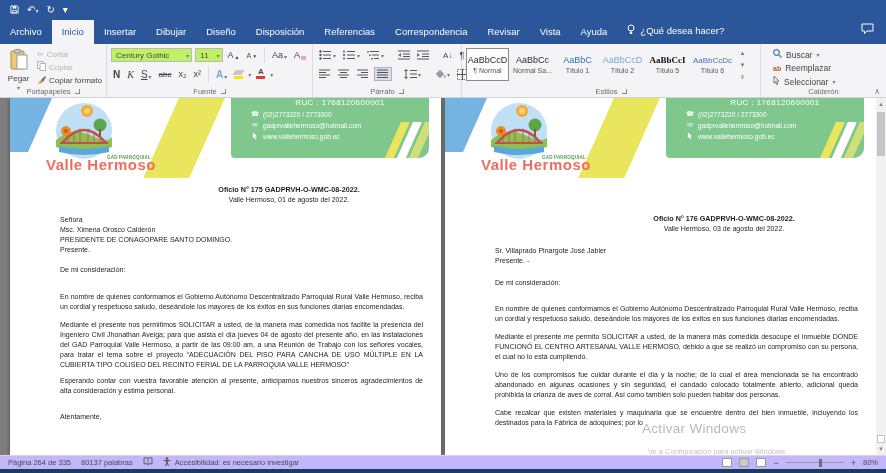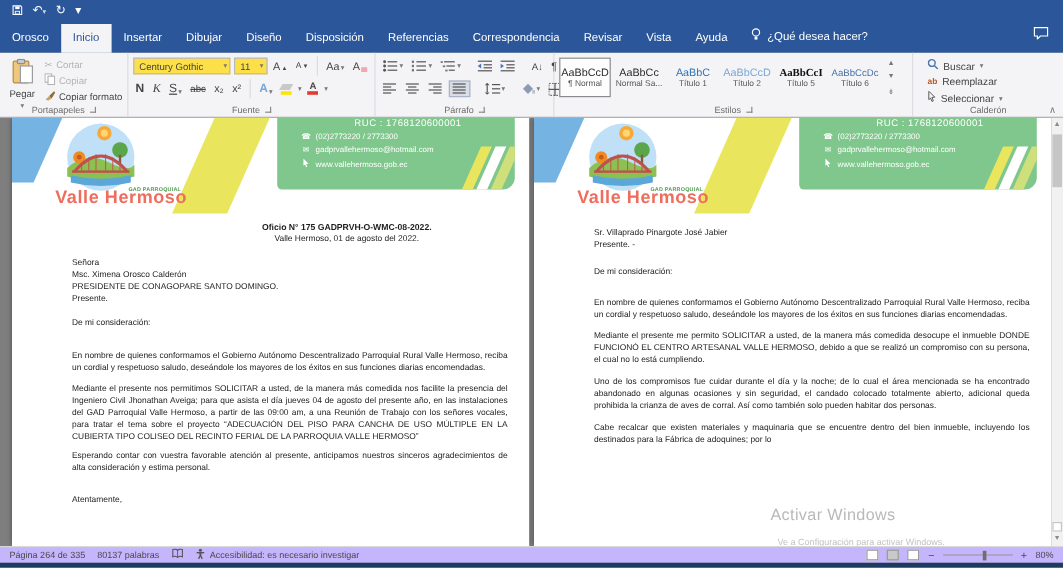--- a/index.html
+++ b/index.html
@@ -35,21 +35,21 @@
 
   
   .g-clip { width:107px; display:flex; gap:4px; }
   .paste-big { width:36px; display:flex; flex-direction:column; align-items:center; font-size:8px; gap:1px; padding-top:2px; }
   .clip-col { display:flex; flex-direction:column; gap:2px; font-size:8px; padding-top:3px; }
   .clip-col .crow { display:flex; align-items:center; gap:3px; white-space:nowrap; }
 
   
   .g-font { width:206px; display:flex; flex-direction:column; gap:3px; }
   .frow { display:flex; align-items:center; gap:3px; }
-  .combo { background:#fde047; border:1px solid #b9b9bd; font-size:8px; height:14px; display:flex; align-items:center; padding:0 2px 0 4px; gap:3px; white-space:nowrap; }
+  .combo { background:#bef264; border:1px solid #b9b9bd; font-size:8px; height:14px; display:flex; align-items:center; padding:0 2px 0 4px; gap:3px; white-space:nowrap; }
   .fbtn { font-size:9px; padding:0 2px; display:flex; align-items:flex-end; gap:1px; white-space:nowrap; }
   .bold-n { font-weight:bold; font-size:10px; }
   .ital-k { font-style:italic; font-family:"Liberation Serif",serif; font-size:10px; }
   .und-s { text-decoration:underline; font-size:10px; }
   .strike { text-decoration:line-through; font-size:8px; }
   .stack { display:flex; flex-direction:column; align-items:center; line-height:1; gap:1px; }
   .cbar { width:9px; height:3px; display:block; }
   .vdiv { width:1px; height:16px; background:#dcdcdf; margin:0 2px; }
 
   
@@ -130,21 +130,21 @@
           <rect x="3" y="6" width="4" height="2.5" fill="none" stroke="#fff" stroke-width=".8"></rect>
         </svg>
     </span>
     <span class="qbtn">↶<span class="arrow" style="color:#cdd8ea">▾</span></span>
     <span class="qbtn">↻</span>
     <span class="qbtn">▾</span>
   </div>
 </div>
 
 <div class="tabrow">
-  <span class="tab">Orosco</span>
+  <span class="tab">Archivo</span>
   <span class="tab active">Inicio</span>
   <span class="tab">Insertar</span>
   <span class="tab">Dibujar</span>
   <span class="tab">Diseño</span>
   <span class="tab">Disposición</span>
   <span class="tab">Referencias</span>
   <span class="tab">Correspondencia</span>
   <span class="tab">Revisar</span>
   <span class="tab">Vista</span>
   <span class="tab">Ayuda</span>
@@ -572,20 +572,24 @@
             <line x1="40" y1="29" x2="40" y2="40"></line>
               <line x1="46" y1="34" x2="46" y2="40"></line>
           </g>
           <path d="M5,44 Q30,50 55,44 L55,50 Q30,56 5,50 Z" fill="#5aa7d8"></path>
         </svg>
       </span>
       <span class="brand">Valle Hermoso</span>
       <span class="brand-sub">GAD PARROQUIAL</span>
     </div>
     <div class="content">
+      <div class="ofi-block" style="margin-top:36px">
+        <div class="ofi">Oficio N° 176 GADPRVH-O-WMC-08-2022.</div>
+        <div>Valle Hermoso, 03 de agosto del 2022.</div>
+      </div>
       <div class="addr" style="margin-top:12px">
         <div>Sr. Villaprado Pinargote José Jabier</div>
         <div>Presente. -</div>
       </div>
       <div style="margin-top:12px;text-align:left">De mi consideración:</div>
       <p class="para" style="margin-top:16px">En nombre de quienes conformamos el Gobierno Autónomo Descentralizado Parroquial Rural Valle Hermoso, reciba un cordial y respetuoso saludo, deseándole los mayores de los éxitos en sus funciones diarias encomendadas.</p>
       <p class="para">Mediante el presente me permito SOLICITAR a usted, de la manera más comedida desocupe el inmueble DONDE FUNCIONÓ EL CENTRO ARTESANAL VALLE HERMOSO,  debido a que se realizó un compromiso con su persona, el cual no lo está cumpliendo.</p>
       <p class="para">Uno de los compromisos fue cuidar durante el día y la noche; de lo cual el área mencionada se ha encontrado abandonado en algunas ocasiones y sin seguridad, el candado colocado totalmente abierto, adicional queda prohibida la crianza de aves de corral. Así como también solo pueden habitar dos personas.</p>
       <p class="para">Cabe recalcar que existen materiales y maquinaria que se encuentre dentro del bien inmueble, incluyendo los destinados para la Fábrica de adoquines; por lo</p>
     </div>

